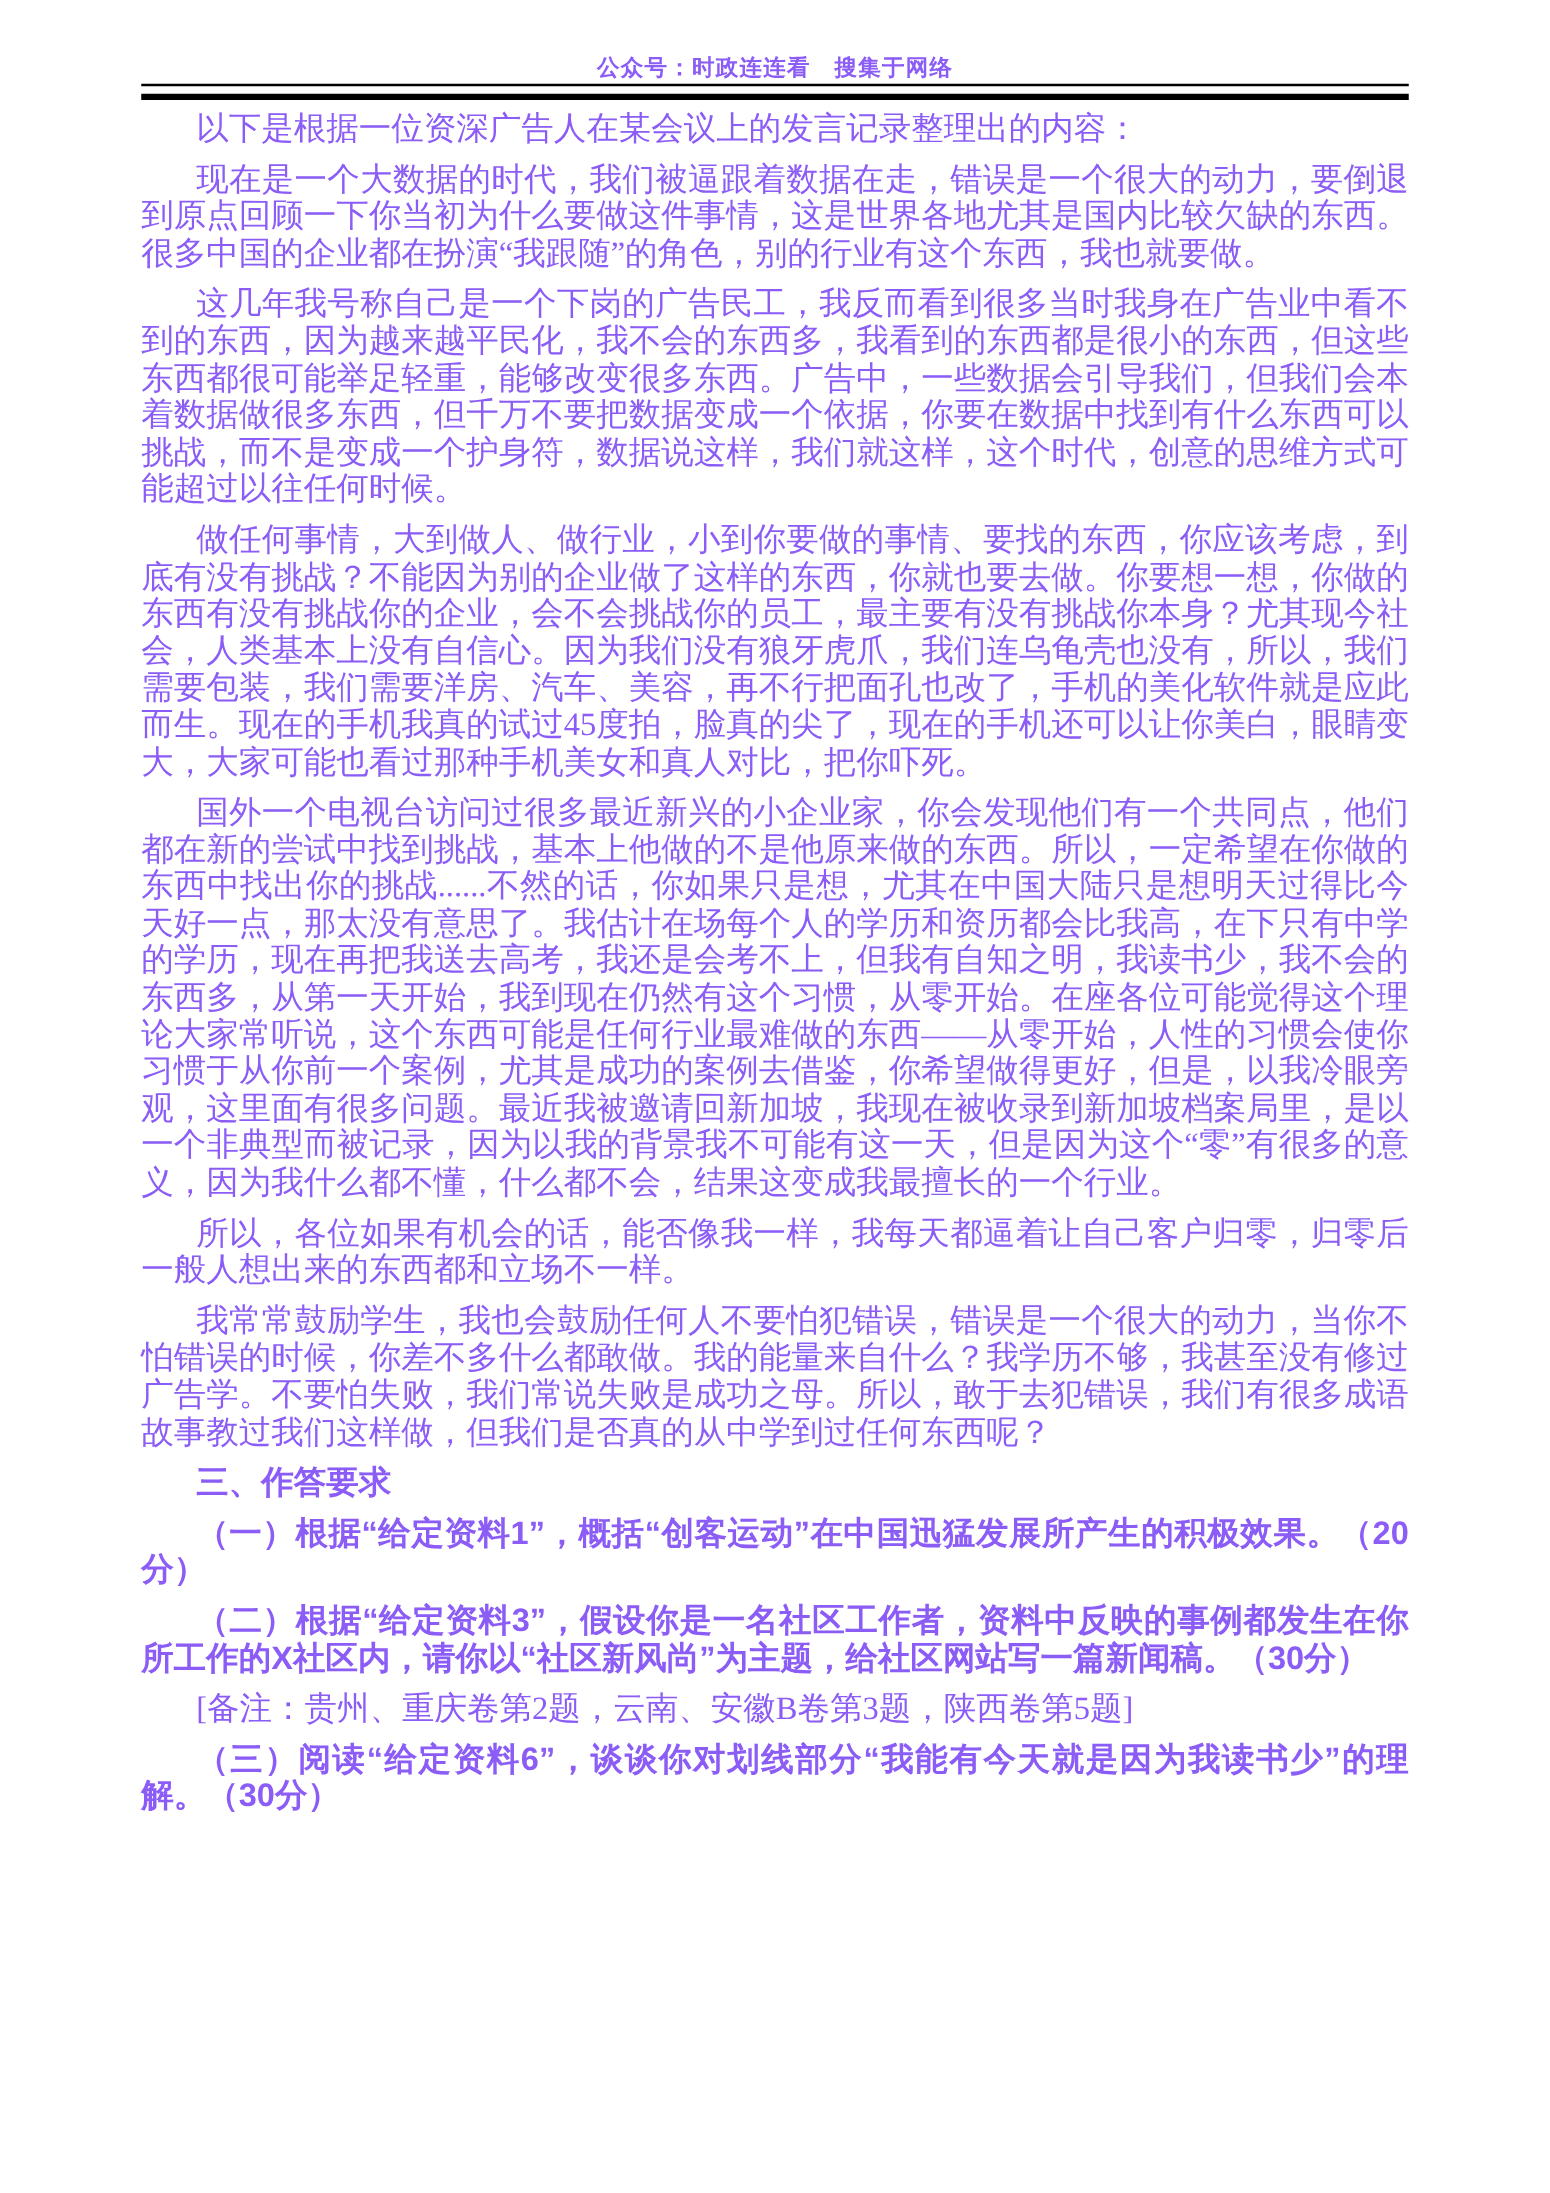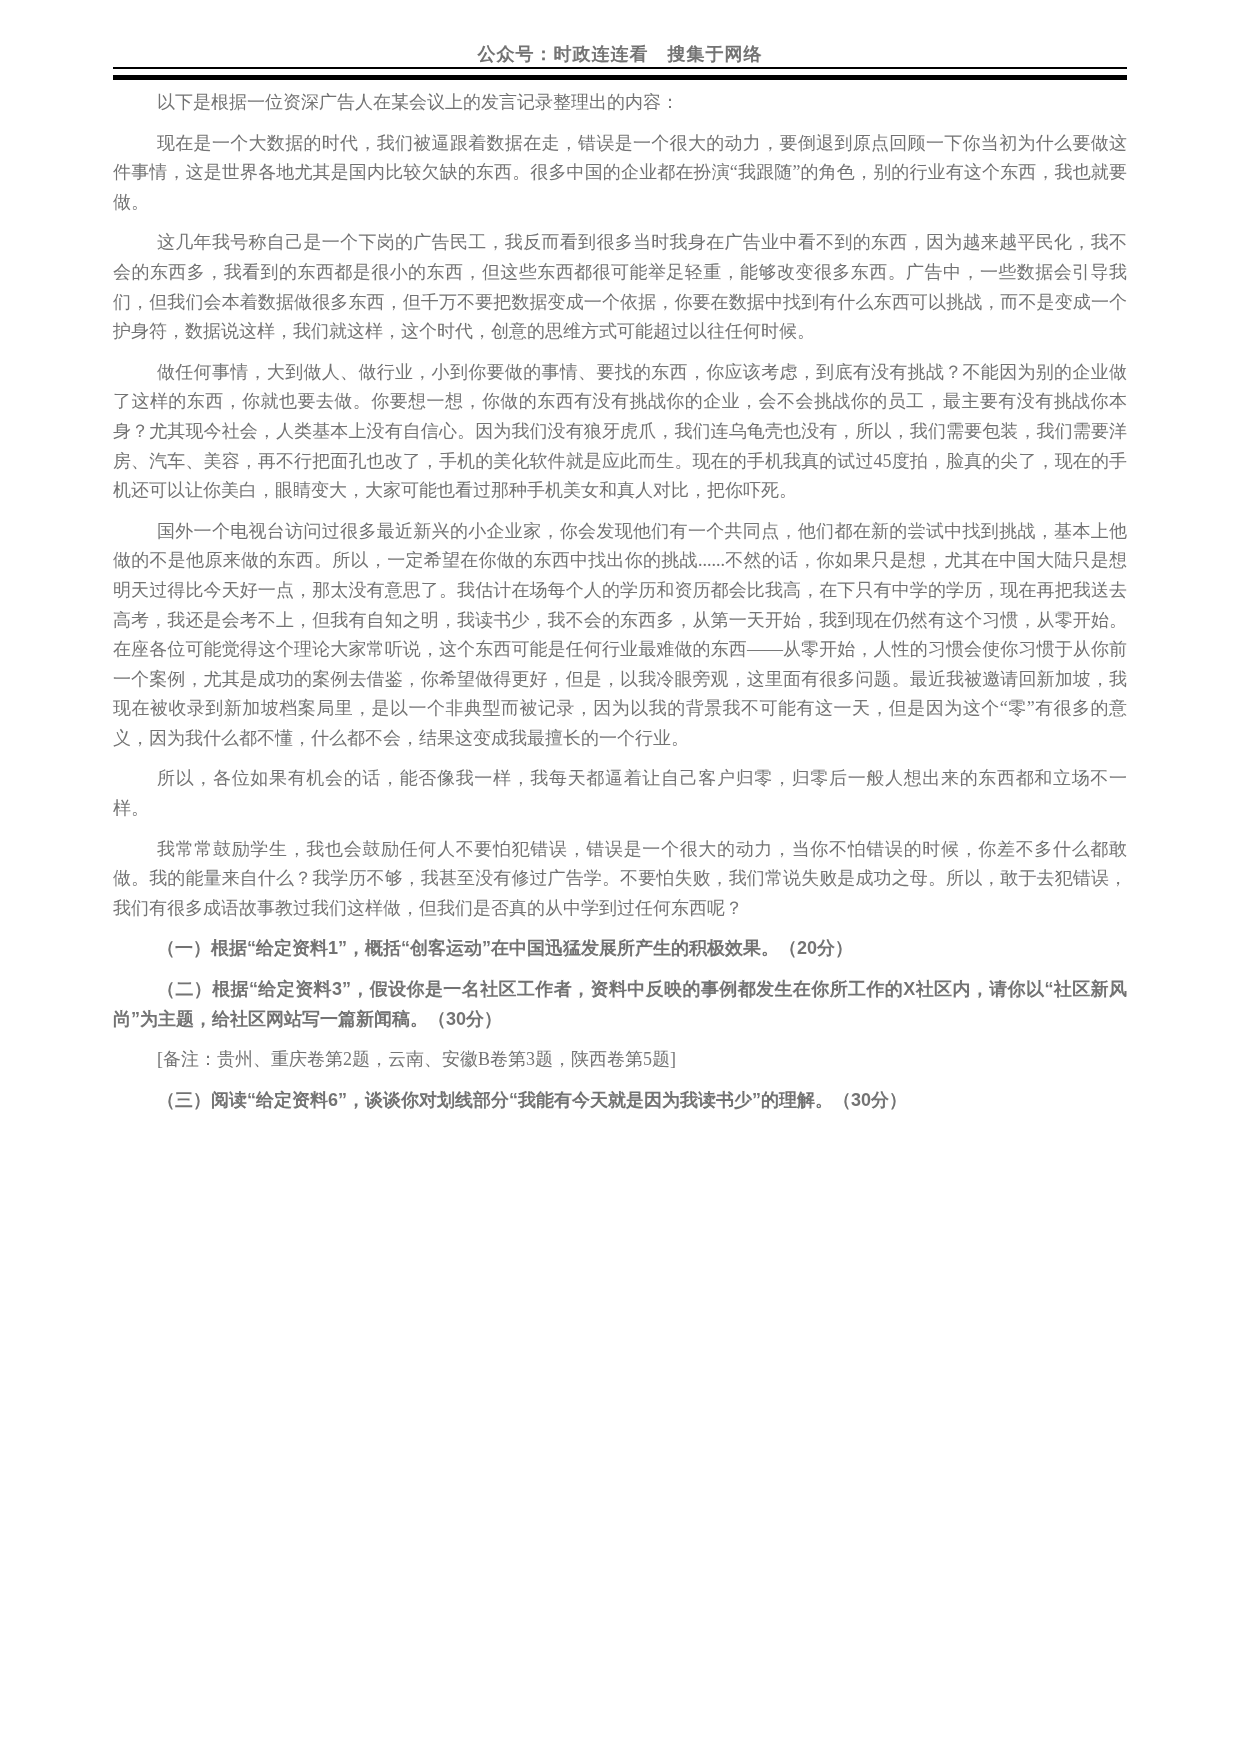--- a/index.html
+++ b/index.html
@@ -6,21 +6,21 @@
     margin: 0;
     padding: 0;
     background: #ffffff;
   }
   .page {
     position: relative;
     width: 1240px;
     height: 1754px;
     background: #ffffff;
     overflow: hidden;
-    color: #737373;
+    color: #8b5cf6;
     border-radius: 17px;
   }
   .header {
     position: absolute;
     left: 113px;
     top: 42px;
     width: 1014px;
   }
   .header-text {
     text-align: center;
@@ -40,21 +40,21 @@
   .main {
     position: absolute;
     left: 113px;
     top: 88px;
     width: 1014px;
   }
   .main p {
     margin: 0 0 11px 0;
     text-align: justify;
     text-indent: 44px;
-    font-size: 18px;
+    font-size: 26px;
     line-height: 29.6px;
     word-break: break-all;
   }
   .b {
     font-family: "Liberation Serif", "DejaVu Serif", serif;
     font-weight: normal;
   }
   .h {
     font-family: "Liberation Sans", "DejaVu Sans", sans-serif;
     font-weight: bold;
@@ -73,20 +73,21 @@
   <div class="main">
     <p class="b">以下是根据一位资深广告人在某会议上的发言记录整理出的内容：</p>
 
     <p class="b">现在是一个大数据的时代，我们被逼跟着数据在走，错误是一个很大的动力，要倒退到原点回顾一下你当初为什么要做这件事情，这是世界各地尤其是国内比较欠缺的东西。很多中国的企业都在扮演“我跟随”的角色，别的行业有这个东西，我也就要做。</p>
     <p class="b">这几年我号称自己是一个下岗的广告民工，我反而看到很多当时我身在广告业中看不到的东西，因为越来越平民化，我不会的东西多，我看到的东西都是很小的东西，但这些东西都很可能举足轻重，能够改变很多东西。广告中，一些数据会引导我们，但我们会本着数据做很多东西，但千万不要把数据变成一个依据，你要在数据中找到有什么东西可以挑战，而不是变成一个护身符，数据说这样，我们就这样，这个时代，创意的思维方式可能超过以往任何时候。</p>
     <p class="b">做任何事情，大到做人、做行业，小到你要做的事情、要找的东西，你应该考虑，到底有没有挑战？不能因为别的企业做了这样的东西，你就也要去做。你要想一想，你做的东西有没有挑战你的企业，会不会挑战你的员工，最主要有没有挑战你本身？尤其现今社会，人类基本上没有自信心。因为我们没有狼牙虎爪，我们连乌龟壳也没有，所以，我们需要包装，我们需要洋房、汽车、美容，再不行把面孔也改了，手机的美化软件就是应此而生。现在的手机我真的试过45度拍，脸真的尖了，现在的手机还可以让你美白，眼睛变大，大家可能也看过那种手机美女和真人对比，把你吓死。</p>
     <p class="b">国外一个电视台访问过很多最近新兴的小企业家，你会发现他们有一个共同点，他们都在新的尝试中找到挑战，基本上他做的不是他原来做的东西。所以，一定希望在你做的东西中找出你的挑战......不然的话，你如果只是想，尤其在中国大陆只是想明天过得比今天好一点，那太没有意思了。我估计在场每个人的学历和资历都会比我高，在下只有中学的学历，现在再把我送去高考，我还是会考不上，但我有自知之明，我读书少，我不会的东西多，从第一天开始，我到现在仍然有这个习惯，从零开始。在座各位可能觉得这个理论大家常听说，这个东西可能是任何行业最难做的东西——从零开始，人性的习惯会使你习惯于从你前一个案例，尤其是成功的案例去借鉴，你希望做得更好，但是，以我冷眼旁观，这里面有很多问题。最近我被邀请回新加坡，我现在被收录到新加坡档案局里，是以一个非典型而被记录，因为以我的背景我不可能有这一天，但是因为这个“零”有很多的意义，因为我什么都不懂，什么都不会，结果这变成我最擅长的一个行业。</p>
     <p class="b">所以，各位如果有机会的话，能否像我一样，我每天都逼着让自己客户归零，归零后一般人想出来的东西都和立场不一样。</p>
     <p class="b">我常常鼓励学生，我也会鼓励任何人不要怕犯错误，错误是一个很大的动力，当你不怕错误的时候，你差不多什么都敢做。我的能量来自什么？我学历不够，我甚至没有修过广告学。不要怕失败，我们常说失败是成功之母。所以，敢于去犯错误，我们有很多成语故事教过我们这样做，但我们是否真的从中学到过任何东西呢？</p>
 
+    <p class="h">三、作答要求</p>
 
     <p class="h">（一）根据“给定资料1”，概括“创客运动”在中国迅猛发展所产生的积极效果。（20分）</p>
 
     <p class="h">（二）根据“给定资料3”，假设你是一名社区工作者，资料中反映的事例都发生在你所工作的X社区内，请你以“社区新风尚”为主题，给社区网站写一篇新闻稿。（30分）</p>
     <p class="b">[备注：贵州、重庆卷第2题，云南、安徽B卷第3题，陕西卷第5题]</p>
 
     <p class="h">（三）阅读“给定资料6”，谈谈你对划线部分“我能有今天就是因为我读书少”的理解。（30分）</p>
   </div>
 
 </div>

